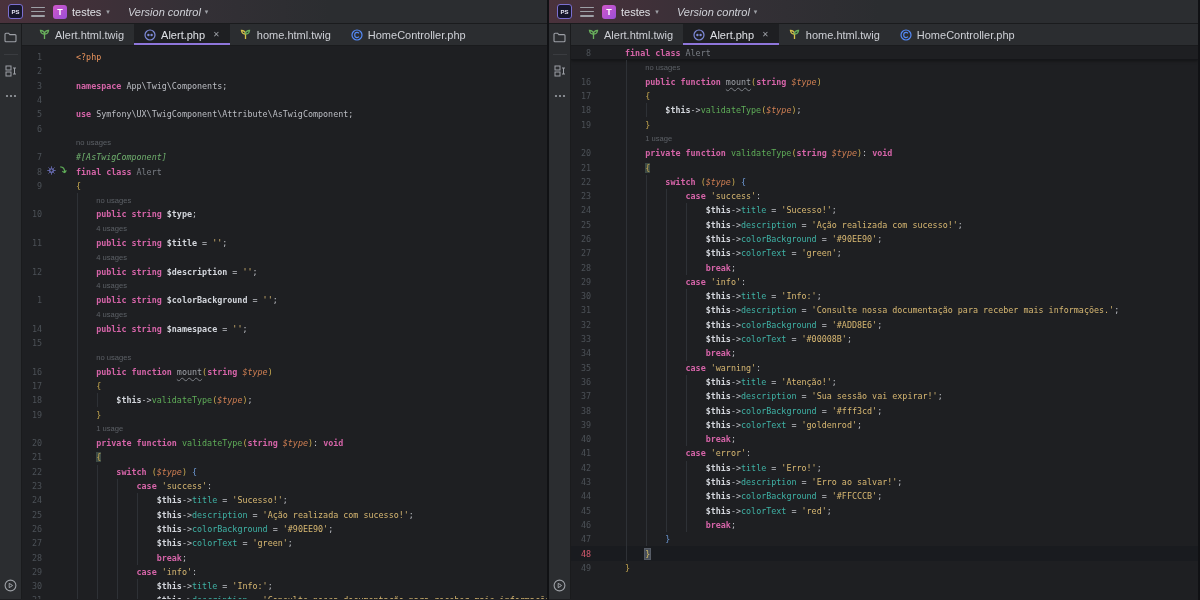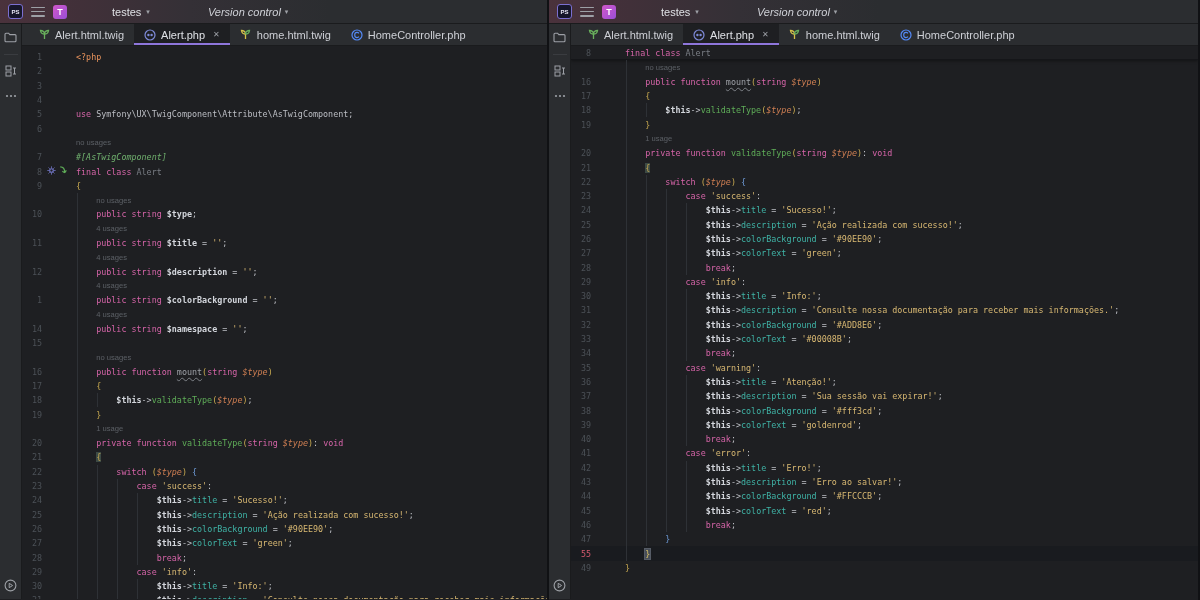--- a/index.html
+++ b/index.html
@@ -16,21 +16,21 @@
     border-bottom:1px solid #1a1b1d; }
   .appicon { width:15px; height:15px; border-radius:3px; background:#16162a;
     border:1px solid #7b6fd0; display:flex; align-items:center; justify-content:center;
     color:#e8e8f5; font-size:6px; font-weight:bold; letter-spacing:0; flex:none; }
   .burger { width:14px; height:10px; display:flex; flex-direction:column; justify-content:space-between; flex:none; cursor:pointer; }
   .burger i { height:1.5px; background:#9da0a6; border-radius:1px; }
   .proj { display:flex; align-items:center; gap:5px; cursor:pointer; }
   .avatar { width:14px; height:14px; border-radius:3px;
     background:linear-gradient(135deg,#d157c8,#9a4fd8); color:#fff; font-size:9px; font-weight:bold;
     display:flex; align-items:center; justify-content:center; }
-  .mtext { color:#dfe1e5; font-size:11px;margin-left:40px; }
+  .mtext { color:#dfe1e5; font-size:11px; }
   .chev { color:#9da0a6; font-size:7px; line-height:1; }
   .vcs { display:flex; align-items:center; gap:4px; margin-left:10px; cursor:pointer; }
   .vcs .mtext { color:#ced0d6;font-style:italic; }
 
   
   .main { display:flex; height:575px; }
   .stripe { width:22px; background:#2b2d30; border-right:1px solid #1a1b1d; position:relative;
     display:flex; flex-direction:column; align-items:center; padding-top:5px; }
   .sicon { width:16px; height:16px; display:flex; align-items:center; justify-content:center;
     color:#9da0a6; margin-bottom:9px; cursor:pointer; }
@@ -59,21 +59,21 @@
   .row.clip { overflow:hidden; }
   .num { width:14px; flex:none; text-align:right; color:#4c5157; font-size:8.4px; }
   .gut { width:34px; flex:none; height:100%; display:flex; align-items:center; gap:2px; padding-left:5px; }
   .code { flex:1; position:relative; white-space:pre; height:100%; display:flex; align-items:center; min-width:0; }
   .code i.gl { position:absolute; top:0; bottom:0; width:1px; background:#2e3136; }
   .hint { color:#5c6066; font-size:7.6px; font-family:"Liberation Sans",sans-serif; }
   .sticky { border-bottom:1px solid #151619; box-shadow:0 1px 3px rgba(0,0,0,.4); background:#1e1f22; }
 
   
   .t { color:#e8935c; }               
-  .k { color:#d564a8; }               
+  .k { color:#d564a8;font-weight:bold; }               
   .w { color:#bcbec4; }               
   .o { color:#bcbec4; }
   .s { color:#d8b872; }               
   .v { color:#d3d6dc; font-weight:600;}
   .p { color:#ce7e52; font-style:italic; } 
   .f { color:#3fb3a6; }               
   .m { color:#5fad58; }               
   .a { color:#6faf6d; font-style:italic; } 
   .d { color:#7a7e85; }               
   .g { color:#9da0a6; text-decoration:underline wavy #7d8187; text-decoration-thickness:1px; text-underline-offset:2px; }
@@ -182,20 +182,21 @@
                 <span class="code"><span class="t">&lt;?php</span></span>
               </div>
               <div class="row">
                 <span class="num">2</span>
                 <span class="gut"></span>
                 <span class="code"></span>
               </div>
               <div class="row">
                 <span class="num">3</span>
                 <span class="gut"></span>
+                <span class="code"><span class="k">namespace</span><span class="w"> App\Twig\Components;</span></span>
               </div>
               <div class="row">
                 <span class="num">4</span>
                 <span class="gut"></span>
                 <span class="code"></span>
               </div>
               <div class="row">
                 <span class="num">5</span>
                 <span class="gut"></span>
                 <span class="code"><span class="k">use</span><span class="w"> Symfony\UX\TwigComponent\Attribute\AsTwigComponent;</span></span>
@@ -646,21 +647,21 @@
                 <span class="num">46</span>
                 <span class="gut"></span>
                 <span class="code"><span class="w">                </span><span class="k">break</span><span class="w">;</span><i class="gl" style="left: 0.5px;"></i><i class="gl" style="left: 20.72px;"></i><i class="gl" style="left: 40.94px;"></i><i class="gl" style="left: 61.16px;"></i></span>
               </div>
               <div class="row">
                 <span class="num">47</span>
                 <span class="gut"></span>
                 <span class="code"><span class="w">        </span><span class="b">}</span><i class="gl" style="left: 0.5px;"></i><i class="gl" style="left: 20.72px;"></i></span>
               </div>
               <div class="row cur">
-                <span class="num">55</span>
+                <span class="num">48</span>
                 <span class="gut"></span>
                 <span class="code"><span class="w">    </span><span class="hlc">}</span><i class="gl" style="left: 0.5px;"></i></span>
               </div>
               <div class="row">
                 <span class="num">49</span>
                 <span class="gut"></span>
                 <span class="code"><span class="y">}</span></span>
               </div>
             </div>
         </div>

